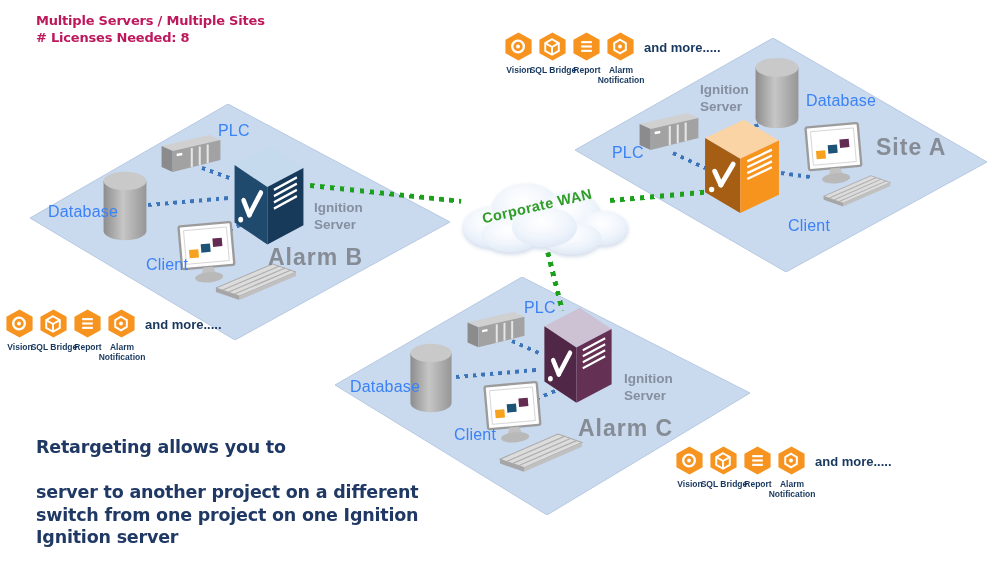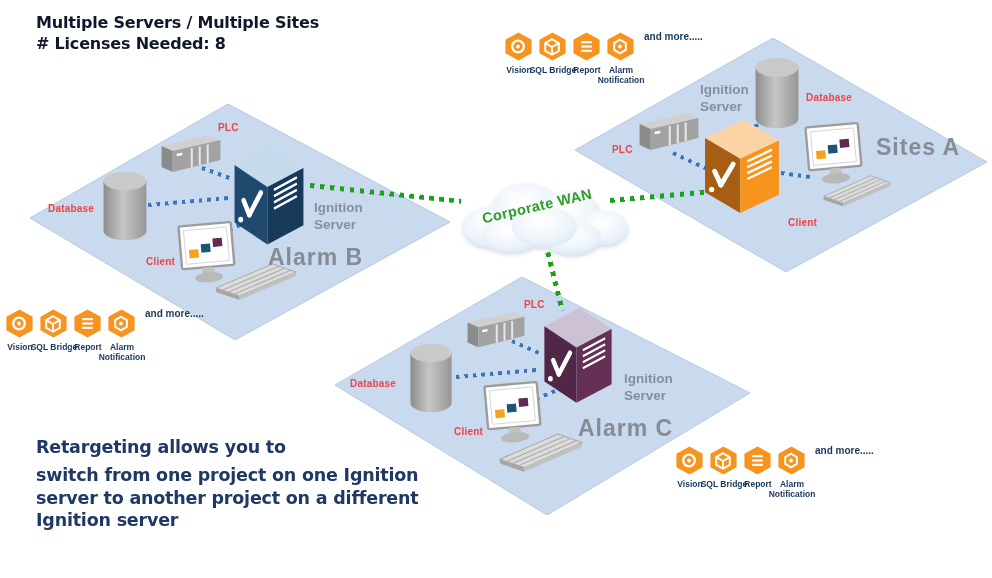--- a/index.html
+++ b/index.html
@@ -3,46 +3,46 @@
 <meta charset="utf-8">
 <style>
   html,body{margin:0;padding:0;background:#ffffff;}
   #stage{position:relative;width:992px;height:578px;background:#ffffff;overflow:hidden;
          font-family:"Liberation Sans",sans-serif;}
   .abs{position:absolute;}
   svg{display:block;}
 
   
   .headline{position:absolute;left:36px;top:12px;font-family:"DejaVu Sans",sans-serif;
-            font-weight:700;font-size:16px;line-height:1.32;color:#0f172a;letter-spacing:-0.2px;}
+            font-weight:700;font-size:13px;line-height:1.32;color:#be185d;letter-spacing:-0.2px;}
   .footnote{position:absolute;left:36px;top:436px;font-family:"DejaVu Sans",sans-serif;
             font-weight:700;font-size:17.5px;line-height:1.3;color:#1f3864;letter-spacing:-0.2px;}
-  .footnote div:first-child{margin-bottom:5px;}
-
-  
-  .lbl{position:absolute;font-weight:700;font-size:10px;color:#ef4444;letter-spacing:.2px;}
+  .footnote div:first-child{margin-bottom:22px;}
+
+  
+  .lbl{position:absolute;font-weight:400;font-size:16px;color:#3b82f6;letter-spacing:.2px;}
   .srvlbl{position:absolute;font-weight:700;font-size:13.5px;color:#858fa0;line-height:1.25;width:56px;}
   .sitename{position:absolute;font-weight:700;font-size:23px;color:#868c95;letter-spacing:1px;}
 
   
   .dl,.gl{position:absolute;transform-origin:0 50%;}
   .dl{height:3.5px;background:repeating-linear-gradient(90deg,#3c74b9 0 3.5px,transparent 3.5px 8.5px);}
   .gl{height:4.5px;background:repeating-linear-gradient(90deg,#1ca11c 0 4.5px,transparent 4.5px 10px);}
 
   
   .srv-a .f{fill:#a65e15;} .srv-a .s{fill:#f7941e;} .srv-a .t{fill:#fbd4a6;}
   .srv-b .f{fill:#1f4a6e;} .srv-b .s{fill:#17395a;} .srv-b .t{fill:#c5daec;}
   .srv-c .f{fill:#502746;} .srv-c .s{fill:#643053;} .srv-c .t{fill:#cdc2d4;}
 
   
   .modules{position:absolute;display:flex;align-items:flex-start;}
   .mod{width:31px;margin-right:3px;display:flex;flex-direction:column;align-items:center;}
   .mlabel{margin-top:3px;width:58px;margin-left:-13px;margin-right:-14px;text-align:center;
           font-weight:700;font-size:8.5px;line-height:1.2;color:#17375e;}
-  .more{margin-left:5px;font-weight:700;font-size:10px;color:#17375e;white-space:nowrap;}
+  .more{margin-left:5px;margin-top:9px;font-weight:700;font-size:13px;color:#17375e;white-space:nowrap;}
 
   .wanlabel{position:absolute;left:462px;top:198px;width:150px;text-align:center;
             transform:rotate(-13deg);font-weight:700;font-size:14.5px;color:#2f9d27;letter-spacing:.4px;}
   .cloud-svg{filter:drop-shadow(0 2px 2px rgba(120,150,190,.35));}
 </style>
 </head>
 <body>
 
 <div id="stage">
 
@@ -124,21 +124,21 @@
     <polygon points="2,26 26,34 26,38 2,30" fill="#a6a6a6"></polygon>
     <polygon points="26,34 84,10 84,14 26,38" fill="#c0c0c0"></polygon>
     <line x1="9" y1="28" x2="67" y2="4" stroke="#aeaeae" stroke-width="1.2"></line>
     <line x1="15" y1="30" x2="73" y2="6" stroke="#aeaeae" stroke-width="1.2"></line>
     <line x1="21" y1="32" x2="79" y2="8" stroke="#aeaeae" stroke-width="1.2"></line>
   </svg>
   <div class="lbl" style="left:612px;top:144px">PLC</div>
   <div class="lbl" style="left:806px;top:92px">Database</div>
   <div class="lbl" style="left:788px;top:217px">Client</div>
   <div class="srvlbl" style="left:700px;top:82px">Ignition Server</div>
-  <div class="sitename" style="left:876px;top:134px">Sites A</div>
+  <div class="sitename" style="left:876px;top:134px">Site A</div>
 
   <svg class="abs" style="left:160px;top:134px" width="62" height="44" viewBox="0 0 78 44" preserveAspectRatio="none">
     <polygon points="2,12 62,1 76,6 16,17" fill="#d0d0d0"></polygon>
     <polygon points="2,12 16,17 16,38 2,33" fill="#8b8b8b"></polygon>
     <polygon points="16,17 76,6 76,26 16,38" fill="#a2a2a2"></polygon>
     <line x1="40" y1="14" x2="40" y2="33" stroke="#e6e6e6" stroke-width="2.6"></line>
     <line x1="50" y1="12.5" x2="50" y2="31" stroke="#e6e6e6" stroke-width="2.6"></line>
     <line x1="60" y1="10.5" x2="60" y2="29" stroke="#e6e6e6" stroke-width="2.6"></line>
     <line x1="21" y1="21" x2="28" y2="20" stroke="#ffffff" stroke-width="2.4"></line>
   </svg>
@@ -350,18 +350,18 @@
     </div>
     <div class="more">and more.....</div>
   </div>
 
   <div class="headline">
     <div>Multiple Servers / Multiple Sites</div>
     <div># Licenses Needed: 8</div>
   </div>
   <div class="footnote">
     <div>Retargeting allows you to</div>
+    <div>server to another project on a different</div>
     <div>switch from one project on one Ignition</div>
-    <div>server to another project on a different</div>
     <div>Ignition server</div>
   </div>
 
 </div>
 
 </body></html>

